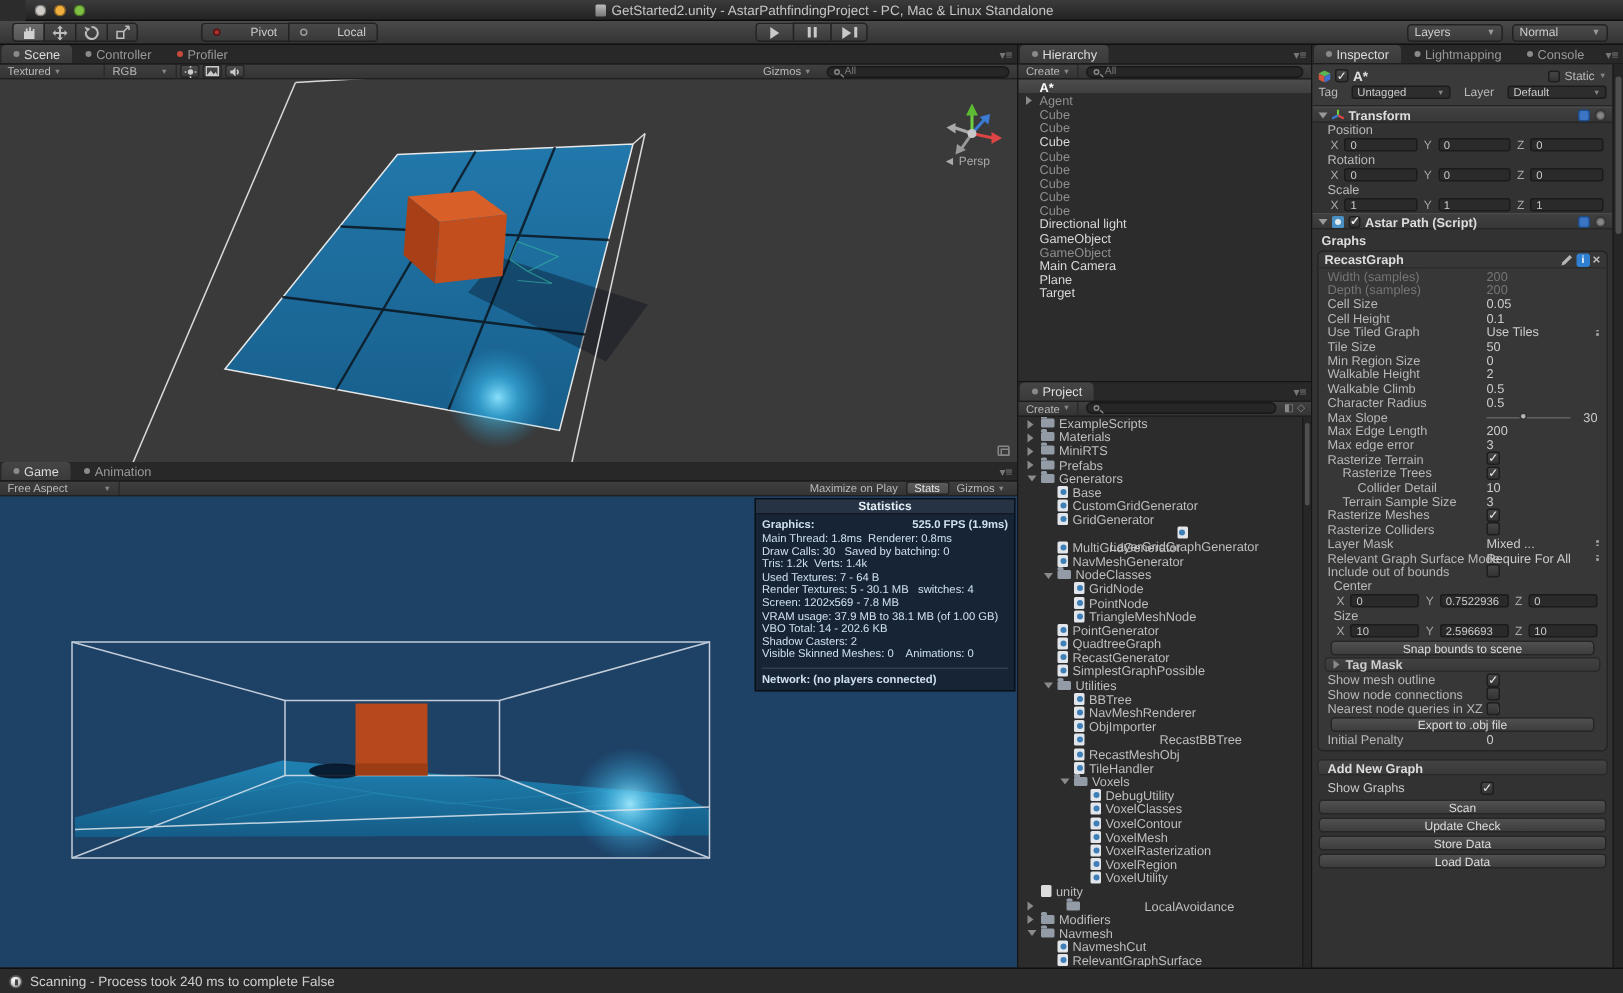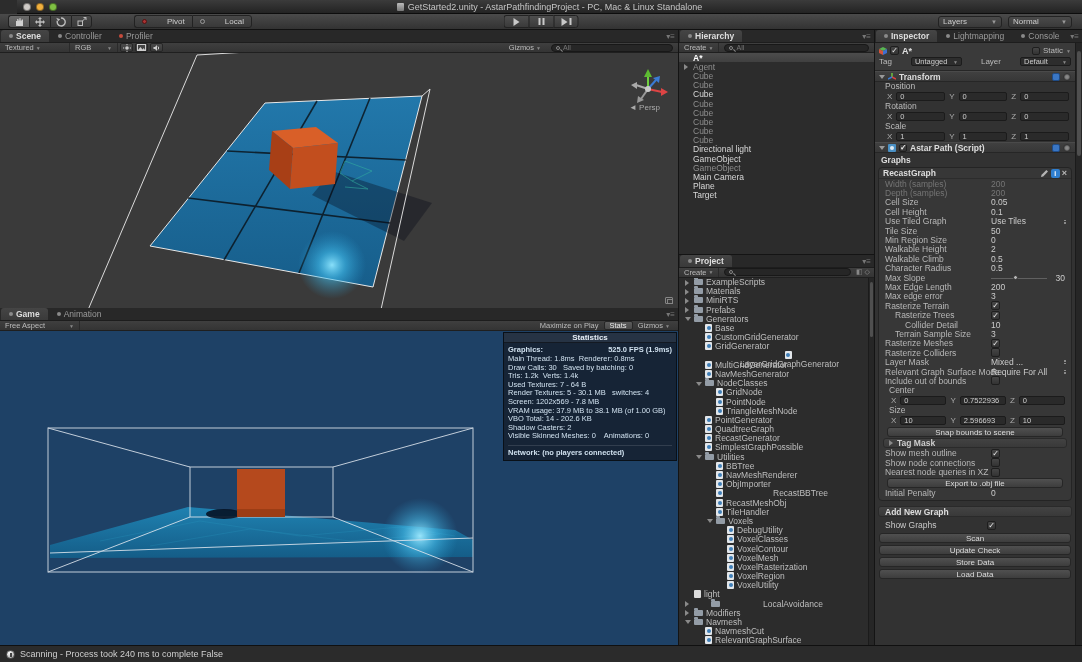--- a/index.html
+++ b/index.html
@@ -52,21 +52,21 @@
   .main { position:absolute; top:30px; left:0; right:0; bottom:17px; display:flex; }
   .col-left { width:679px; display:flex; flex-direction:column; border-right:1px solid #141414; }
   .col-mid { width:196px; display:flex; flex-direction:column; border-right:1px solid #141414; }
   .col-right { flex:1; position:relative; background:#323232; }
 
   
   .tabbar { height:13px; background:#282828; display:flex; align-items:flex-end; position:relative;
     border-bottom:1px solid #1d1d1d; flex:none; }
   .tab { height:12px; padding:0 8px; display:flex; align-items:center; gap:3px;
     font-size:8.5px; color:#9a9a9a; border-radius:3px 3px 0 0; margin-left:1px; }
-  .tab.active { background:linear-gradient(#454545,#3a3a3a); color:#ddd; font-weight:bold; }
+  .tab.active { background:linear-gradient(#454545,#3a3a3a); color:#ddd; font-weight:normal; }
   .tab .dot { width:4px; height:4px; border-radius:50%; background:#8a8a8a; }
   .tab.t-profiler .dot { background:#c74b3c; }
   .corner-ic { position:absolute; right:3px; top:2px; font-size:8px; color:#777; }
 
   
   .ptoolbar { height:10px; background:linear-gradient(#3f3f3f,#343434);
     border-bottom:1px solid #1f1f1f; display:flex; align-items:center;
     font-size:7.5px; color:#bbb; flex:none; }
   .ptb-dd { display:flex; align-items:center; gap:2px; padding:0 5px; height:100%; border-right:1px solid #2a2a2a; }
   .ptb-dd .car{ font-size:5px; color:#888; }
@@ -119,21 +119,21 @@
   .proj-row { color:#bfbfbf; }
 
   
   .insp-content { position:absolute; top:13px; left:0; right:7px; bottom:0; background:#323232; overflow:hidden; }
   .vscroll { position:absolute; top:13px; right:0; bottom:0; width:7px; background:#262626; border-left:1px solid #1b1b1b; }
   .vthumb { position:absolute; left:1px; right:1px; background:#4f4f4f; border-radius:3px; }
   .obj-head { padding:2px 4px 3px; border-bottom:1px solid #262626; background:#3a3a3a; }
   .obj-row1 { display:flex; align-items:center; gap:3px; height:11px; }
   .obj-name { font-size:9px; font-weight:bold; color:#e0e0e0; flex:1; }
   .static-lbl { font-size:8px; color:#bbb; }
-  .obj-row2 { display:flex; align-items:center; gap:19px; height:11px; font-size:8px; color:#bbb; }
+  .obj-row2 { display:flex; align-items:center; gap:9px; height:11px; font-size:8px; color:#bbb; }
   .ddbox { flex:1; height:9px; background:#2d2d2d; border:1px solid #1c1c1c; border-radius:2px;
     font-size:7.5px; color:#ccc; display:flex; align-items:center; justify-content:space-between; padding:0 3px; }
   .ddbox .car { font-size:5px; color:#888; }
   .cb { width:9px; height:9px; background:linear-gradient(#464646,#333); border:1px solid #1e1e1e;
     border-radius:2px; color:#ededed; font-size:8px; line-height:7px; text-align:center; flex:none; }
   .comp-head { height:11px; display:flex; align-items:center; gap:3px;
     background:linear-gradient(#404040,#373737); border-top:1px solid #4a4a4a; border-bottom:1px solid #262626;
     font-weight:bold; font-size:8.5px; color:#ddd; padding:0 4px; }
   .comp-head .fold { width:0; height:0; border-top:4px solid #999; border-left:3px solid transparent; border-right:3px solid transparent; }
   .comp-head .hspacer { flex:1; }
@@ -710,21 +710,21 @@
             <div class="lrow proj-row" style="padding-left: 48px;">
               <span class="icon-script"></span>
               <span>VoxelRegion</span>
             </div>
             <div class="lrow proj-row" style="padding-left: 48px;">
               <span class="icon-script"></span>
               <span>VoxelUtility</span>
             </div>
             <div class="lrow proj-row" style="padding-left: 15px;">
               <span class="icon-file"></span>
-              <span>light</span>
+              <span>unity</span>
             </div>
             <div class="lrow proj-row" style="padding-left: 32px; gap: 40px;">
               <span class="arr-r" style="left: 6px; top: 2px;"></span>
               <span class="icon-folder"></span>
               <span>LocalAvoidance</span>
             </div>
             <div class="lrow proj-row" style="padding-left: 15px;">
               <span class="arr-r" style="left: 6px; top: 2px;"></span>
               <span class="icon-folder"></span>
               <span>Modifiers</span>

